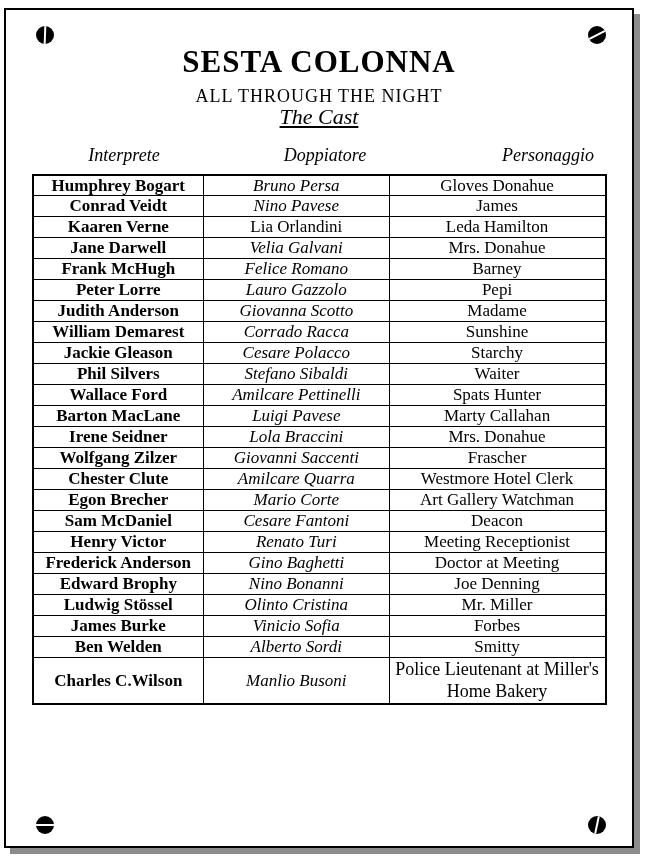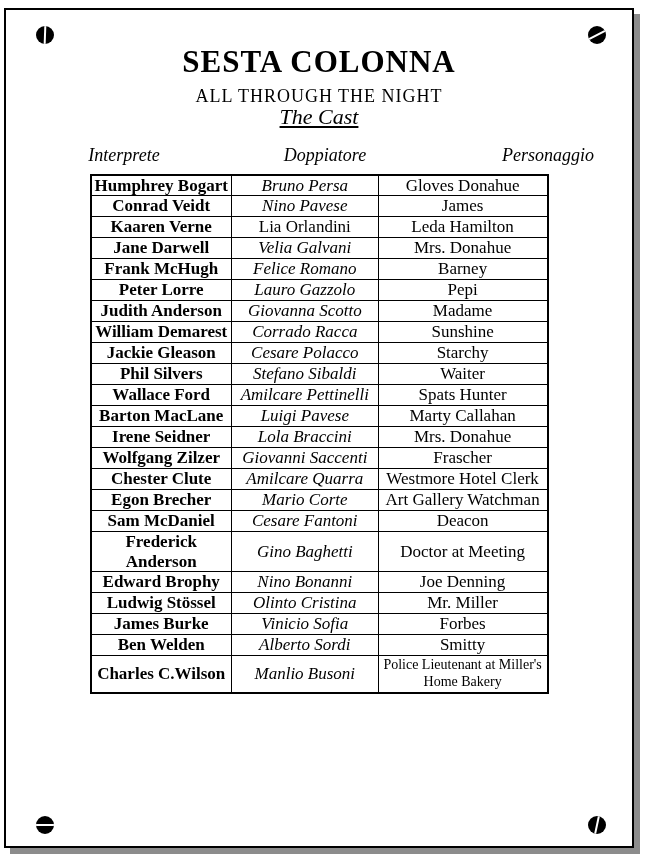--- a/index.html
+++ b/index.html
@@ -44,35 +44,35 @@
     line-height:1.1;
   }
 
   .columns-row {
     width:556px; margin:15px auto 0 auto;
     display:grid; grid-template-columns:166px 180px 210px;
     font-size:18px; font-style:italic; text-align:center;gap:28px;
   }
 
   table.cast {
-    width:459px; margin:8px auto 0 auto;
+    width:575px; margin:8px auto 0 auto;
     border-collapse:collapse;
     border:2px solid #000;
   }
   table.cast td {
     border:1.5px solid #000;
     text-align:center; vertical-align:middle;
     font-size:17px; height:21px; line-height:1.15;
     padding:0 2px;
   }
   td.col-interprete { width:166px; font-weight:bold; }
   td.col-doppiatore { width:180px; font-style:italic; }
   td.col-doppiatore.upright { font-style:normal; }
   td.col-personaggio { width:210px; }
-  td.col-personaggio.small { font-size:14px; line-height:1.2; padding:1px 2px; }
+  td.col-personaggio.small { font-size:18px; line-height:1.2; padding:1px 2px; }
 </style>
 </head>
 <body>
 
 <div class="stage">
   <div class="page">
 
     <div class="screw screw-tl">
         <div class="slot"></div>
       </div>
@@ -179,20 +179,25 @@
             <td class="col-interprete">Egon Brecher</td>
             <td class="col-doppiatore">Mario Corte</td>
             <td class="col-personaggio">Art Gallery Watchman</td>
           </tr>
           <tr>
             <td class="col-interprete">Sam McDaniel</td>
             <td class="col-doppiatore">Cesare Fantoni</td>
             <td class="col-personaggio">Deacon</td>
           </tr>
           <tr>
+            <td class="col-interprete">Henry Victor</td>
+            <td class="col-doppiatore">Renato Turi</td>
+            <td class="col-personaggio">Meeting Receptionist</td>
+          </tr>
+          <tr>
             <td class="col-interprete">Frederick Anderson</td>
             <td class="col-doppiatore">Gino Baghetti</td>
             <td class="col-personaggio">Doctor at Meeting</td>
           </tr>
           <tr>
             <td class="col-interprete">Edward Brophy</td>
             <td class="col-doppiatore">Nino Bonanni</td>
             <td class="col-personaggio">Joe Denning</td>
           </tr>
           <tr>

